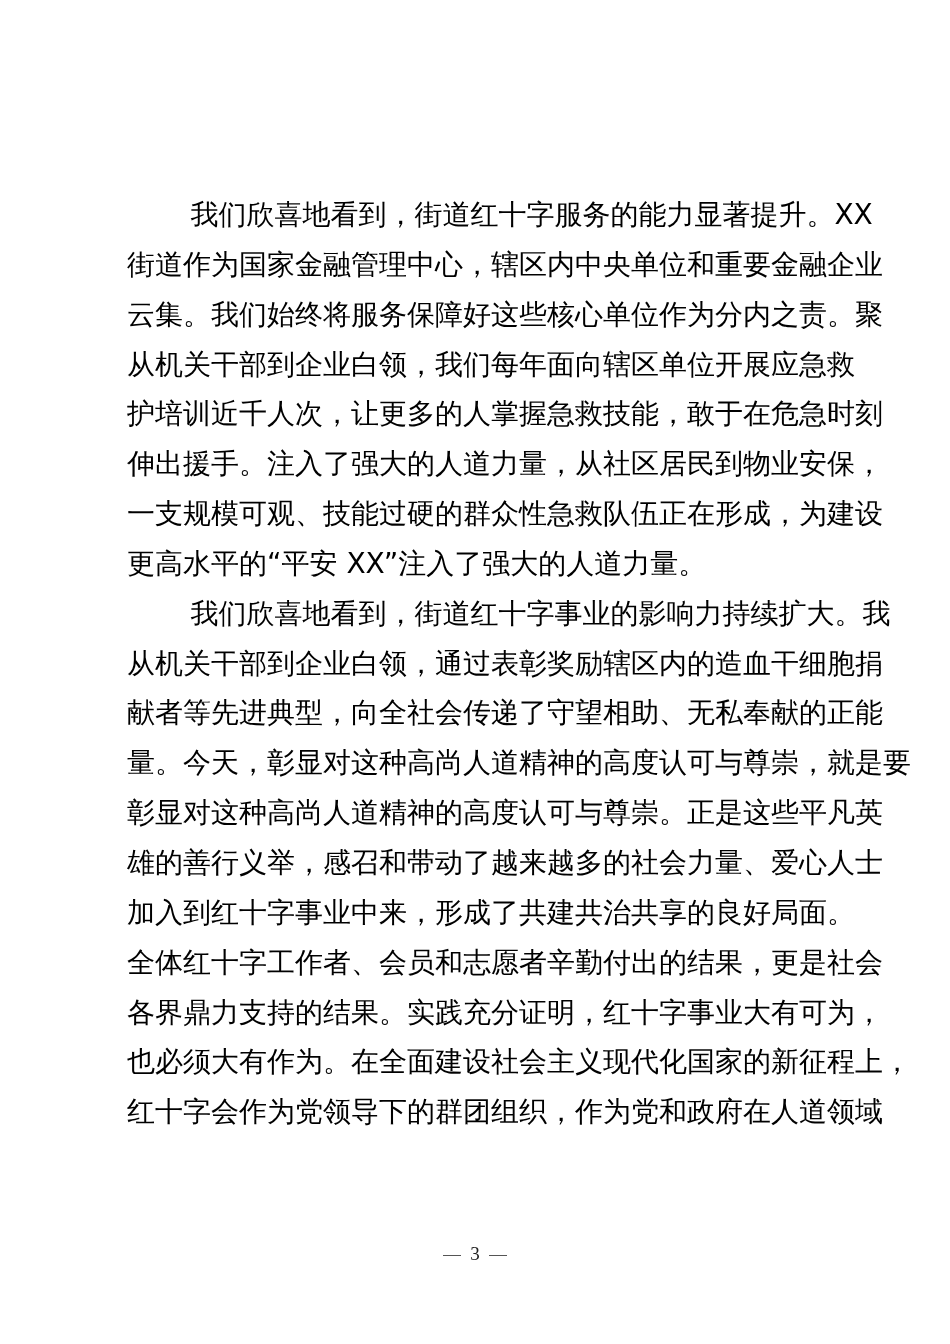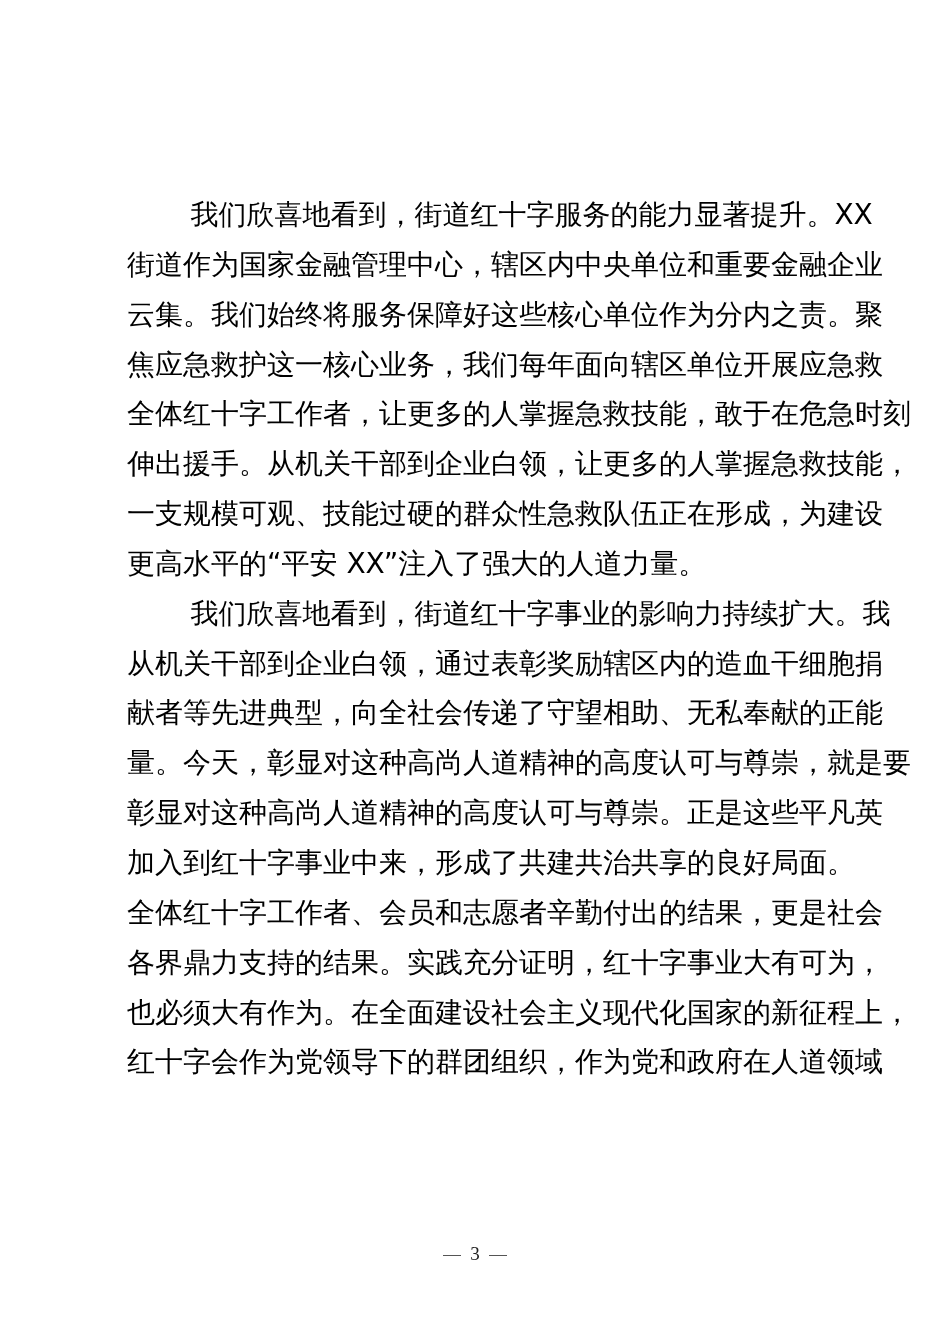--- a/index.html
+++ b/index.html
@@ -82,27 +82,27 @@
       <div class="line indent">
           <span class="line-text">我们欣喜地看到，街道红十字服务的能力显著提升。XX</span>
         </div>
       <div class="line">
           <span class="line-text">街道作为国家金融管理中心，辖区内中央单位和重要金融企业</span>
         </div>
       <div class="line">
           <span class="line-text">云集。我们始终将服务保障好这些核心单位作为分内之责。聚</span>
         </div>
       <div class="line">
-          <span class="line-text">焦应急救护这一核心业务，我们每年面向辖区单位开展应急救</span>
+          <span class="line-text">从机关干部到企业白领，我们每年面向辖区单位开展应急救</span>
         </div>
       <div class="line">
-          <span class="line-text">全体红十字工作者，让更多的人掌握急救技能，敢于在危急时刻</span>
+          <span class="line-text">护培训近千人次，让更多的人掌握急救技能，敢于在危急时刻</span>
         </div>
       <div class="line">
-          <span class="line-text">伸出援手。从机关干部到企业白领，让更多的人掌握急救技能，</span>
+          <span class="line-text">伸出援手。注入了强大的人道力量，从社区居民到物业安保，</span>
         </div>
       <div class="line">
           <span class="line-text">一支规模可观、技能过硬的群众性急救队伍正在形成，为建设</span>
         </div>
       <div class="line last">
           <span class="line-text">更高水平的“平安 XX”注入了强大的人道力量。</span>
         </div>
     </div>
 
     <div class="paragraph">
@@ -113,20 +113,23 @@
           <span class="line-text">从机关干部到企业白领，通过表彰奖励辖区内的造血干细胞捐</span>
         </div>
       <div class="line">
           <span class="line-text">献者等先进典型，向全社会传递了守望相助、无私奉献的正能</span>
         </div>
       <div class="line">
           <span class="line-text">量。今天，彰显对这种高尚人道精神的高度认可与尊崇，就是要</span>
         </div>
       <div class="line">
           <span class="line-text">彰显对这种高尚人道精神的高度认可与尊崇。正是这些平凡英</span>
+        </div>
+      <div class="line">
+          <span class="line-text">雄的善行义举，感召和带动了越来越多的社会力量、爱心人士</span>
         </div>
       <div class="line last">
           <span class="line-text">加入到红十字事业中来，形成了共建共治共享的良好局面。</span>
         </div>
     </div>
 
     <div class="paragraph">
       <div class="line">
           <span class="line-text">全体红十字工作者、会员和志愿者辛勤付出的结果，更是社会</span>
         </div>

